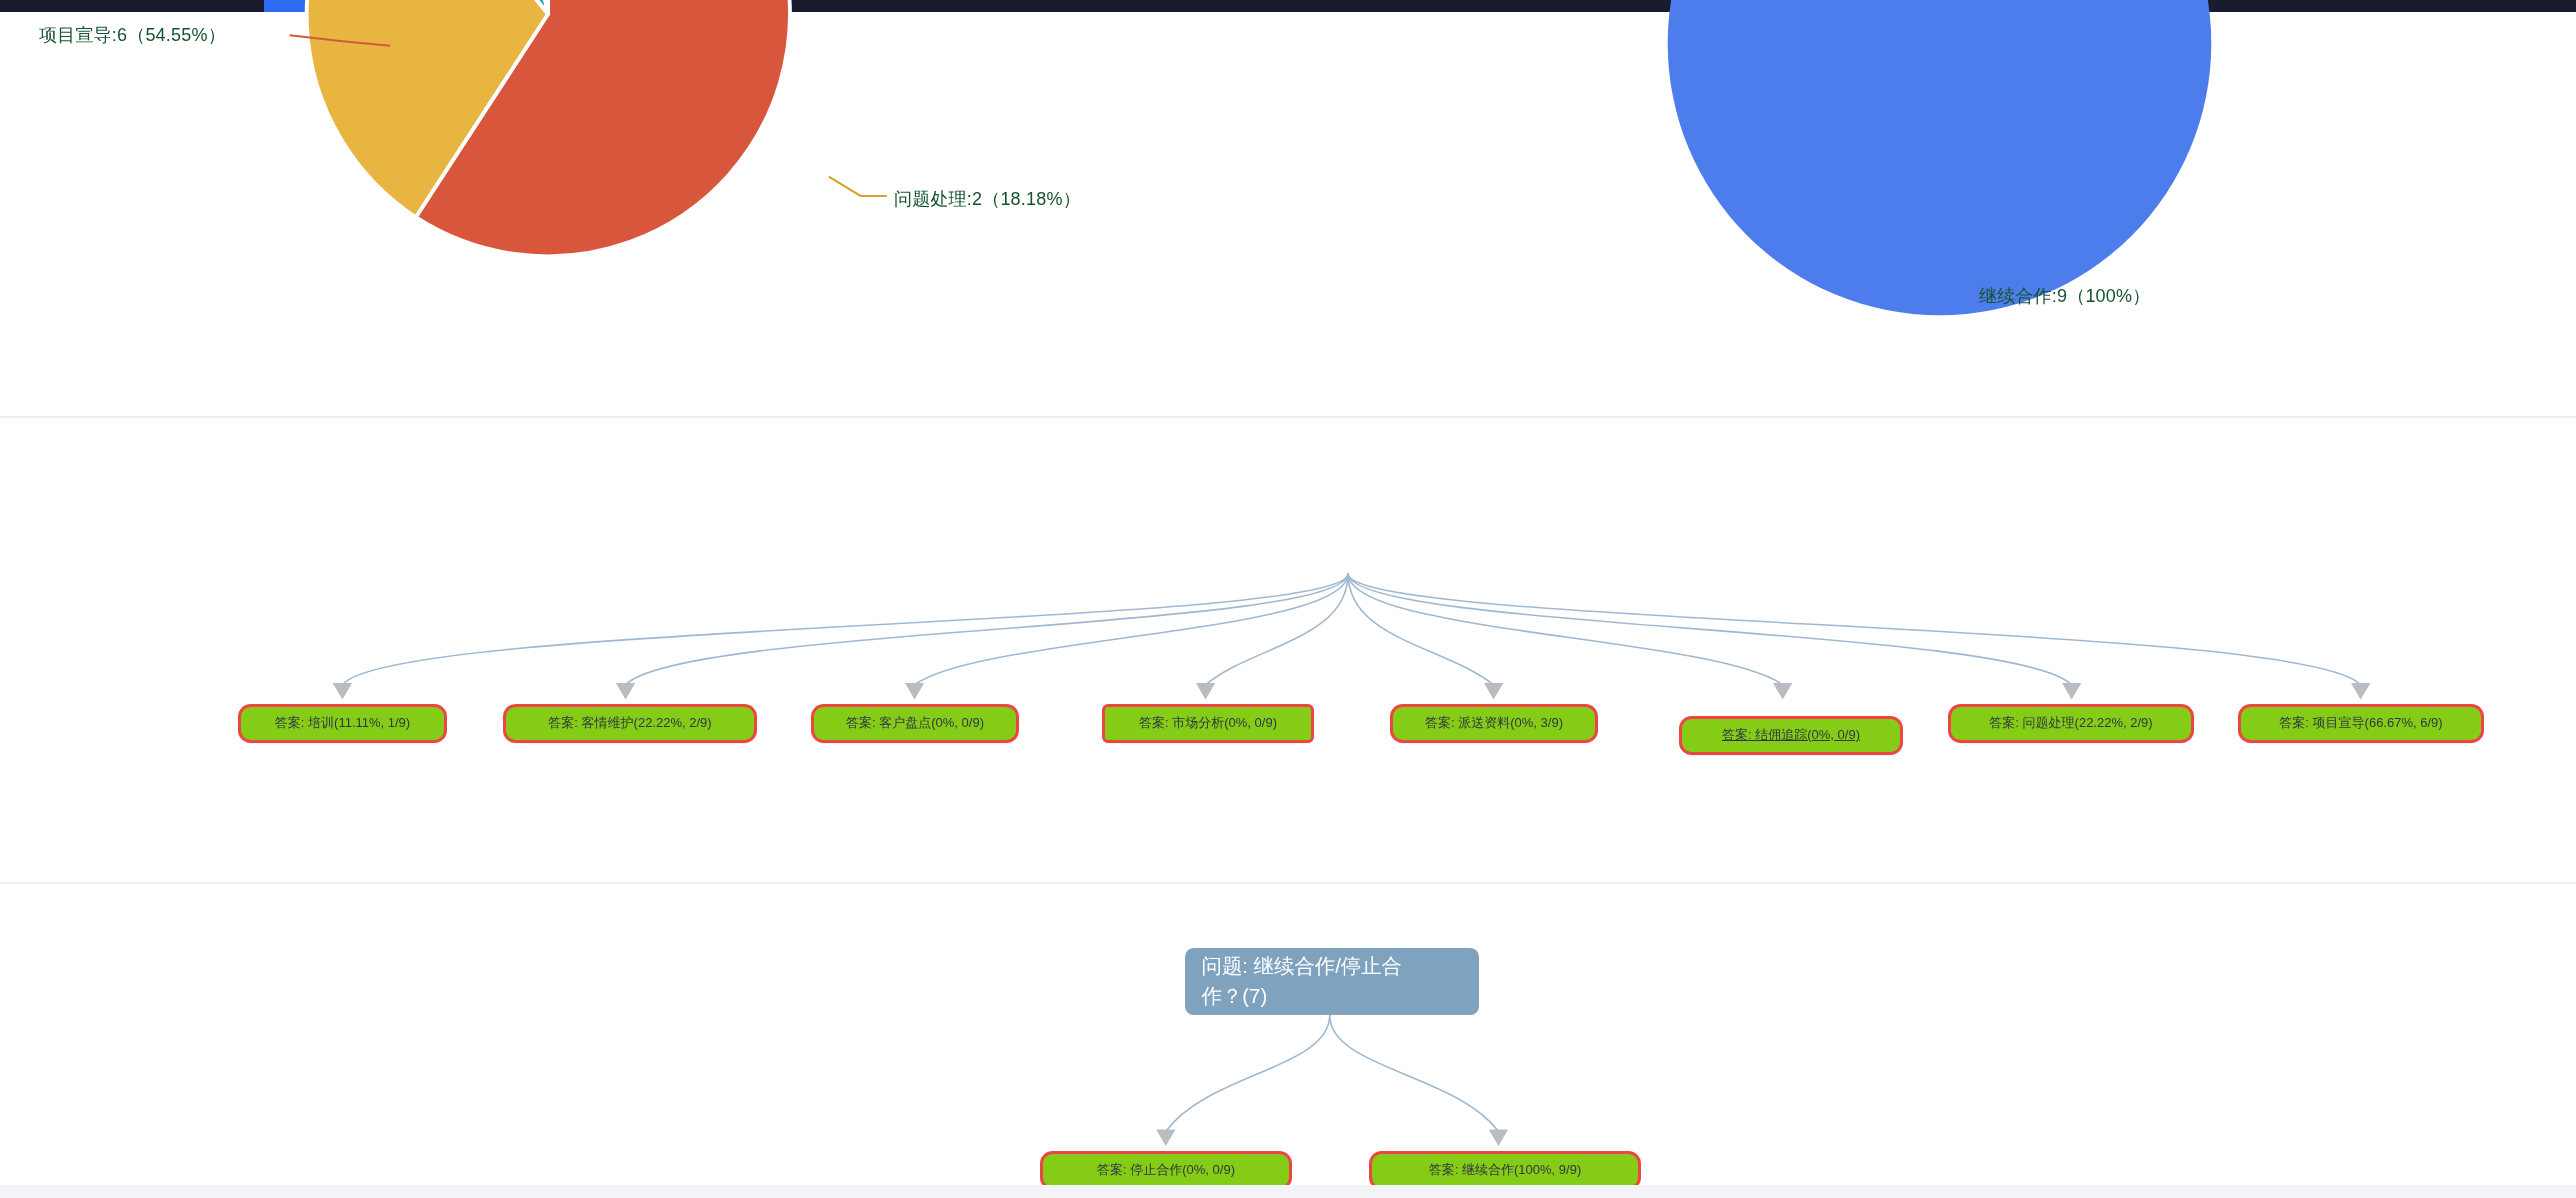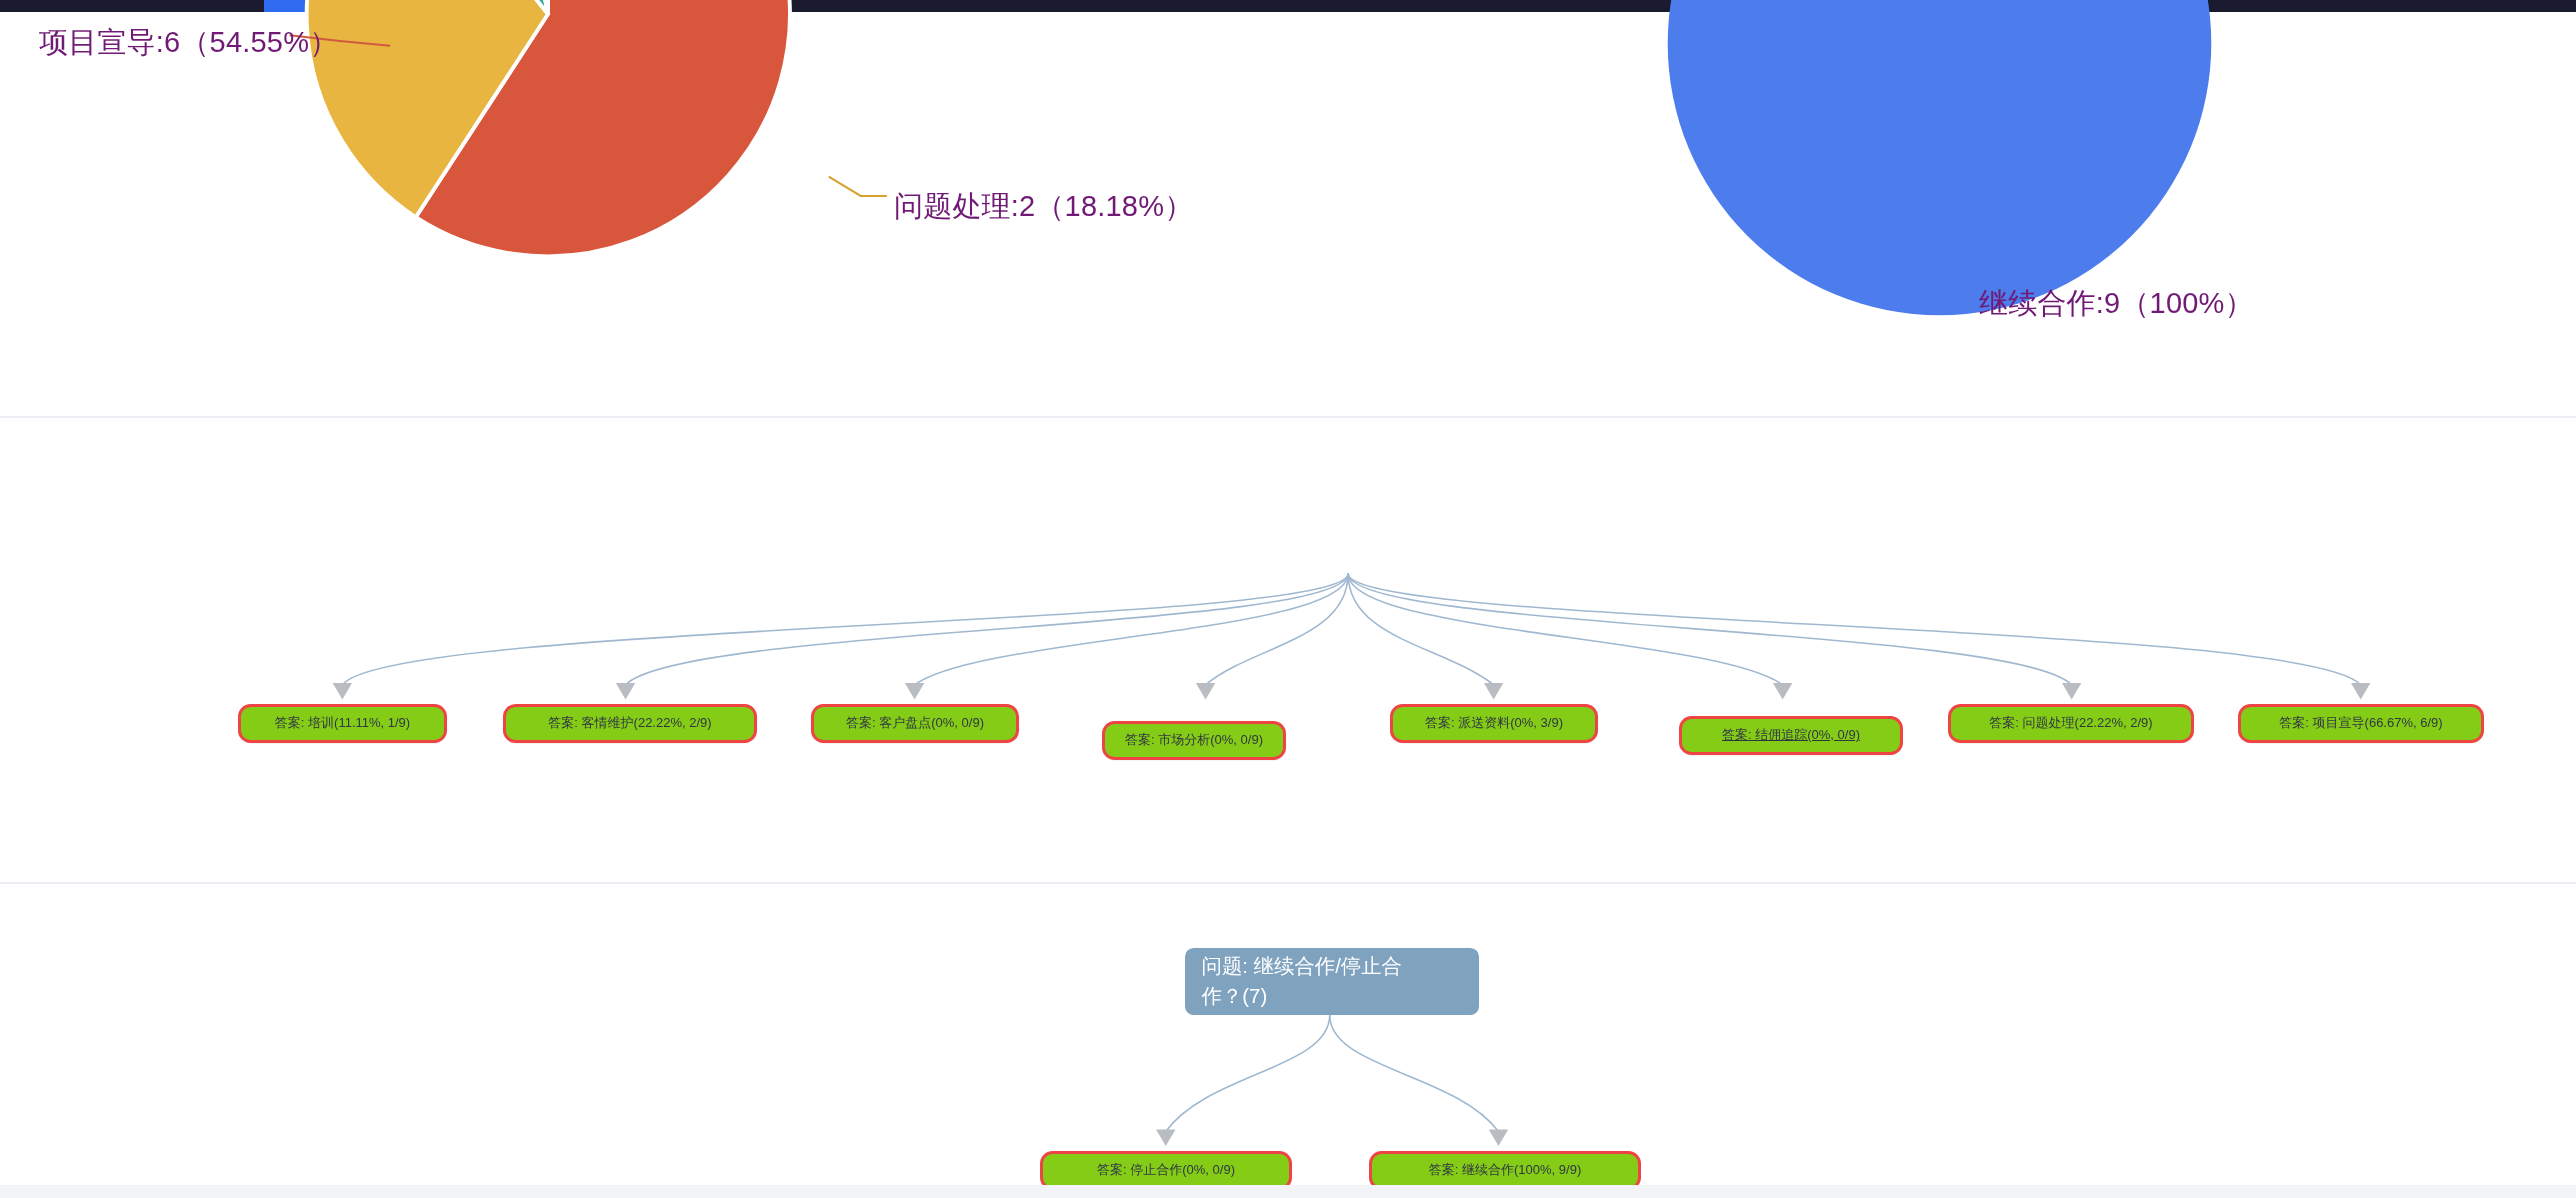--- a/index.html
+++ b/index.html
@@ -30,22 +30,22 @@
     background:#f3f4f7;
   }
 
   
   #charts-section{ top:11.6px; height:405px; }
 
   .pie-wrap{ position:absolute; }
 
   .pie-label{
     position:absolute;
-    font-size:29px;
-    color:#701a75;
+    font-size:18px;
+    color:#14532d;
     white-space:nowrap;
     letter-spacing:0.2px;
   }
 
   
   .tree{ position:absolute; left:0; width:2576px; }
 
   .node{
     position:absolute;
     border-radius:8.7px;
@@ -145,21 +145,21 @@
     <polygon class="arrow" points="1530,273 1550,273 1540,290"></polygon>
     <polygon class="arrow" points="1828,273 1848,273 1838,290"></polygon>
     <polygon class="arrow" points="2126,273 2146,273 2136,290"></polygon>
     <polygon class="arrow" points="2424,273 2444,273 2434,290"></polygon>
   </svg>
 
 
   <div class="node answer" style="left:238px; top:286px; width:209px; height:39px;">答案: 培训(11.11%, 1/9)</div>
   <div class="node answer" style="left:503px; top:286px; width:254px; height:39px;">答案: 客情维护(22.22%, 2/9)</div>
   <div class="node answer" style="left:811px; top:286px; width:208px; height:39px;">答案: 客户盘点(0%, 0/9)</div>
-  <div class="node answer" style="left:1102px; top:303px; width:184px; height:39px;">答案: 市场分析(0%, 0/9)</div>
+  <div class="node answer" style="left:1102px; top:286px; width:212px; height:39px;border-radius:6px;">答案: 市场分析(0%, 0/9)</div>
   <div class="node answer" style="left:1390px; top:286px; width:208px; height:39px;">答案: 派送资料(0%, 3/9)</div>
   <div class="node answer" style="left:1679px; top:298px; width:224px; height:39px;text-decoration:underline;">答案: 结佣追踪(0%, 0/9)</div>
   <div class="node answer" style="left:1948px; top:286px; width:246px; height:39px;">答案: 问题处理(22.22%, 2/9)</div>
   <div class="node answer" style="left:2238px; top:286px; width:246px; height:39px;">答案: 项目宣导(66.67%, 6/9)</div>
 </div>
 
 <div class="divider" style="top:882px;"></div>
 
 <div class="tree" id="tree-2" style="top:884px; height:302px;">
 

